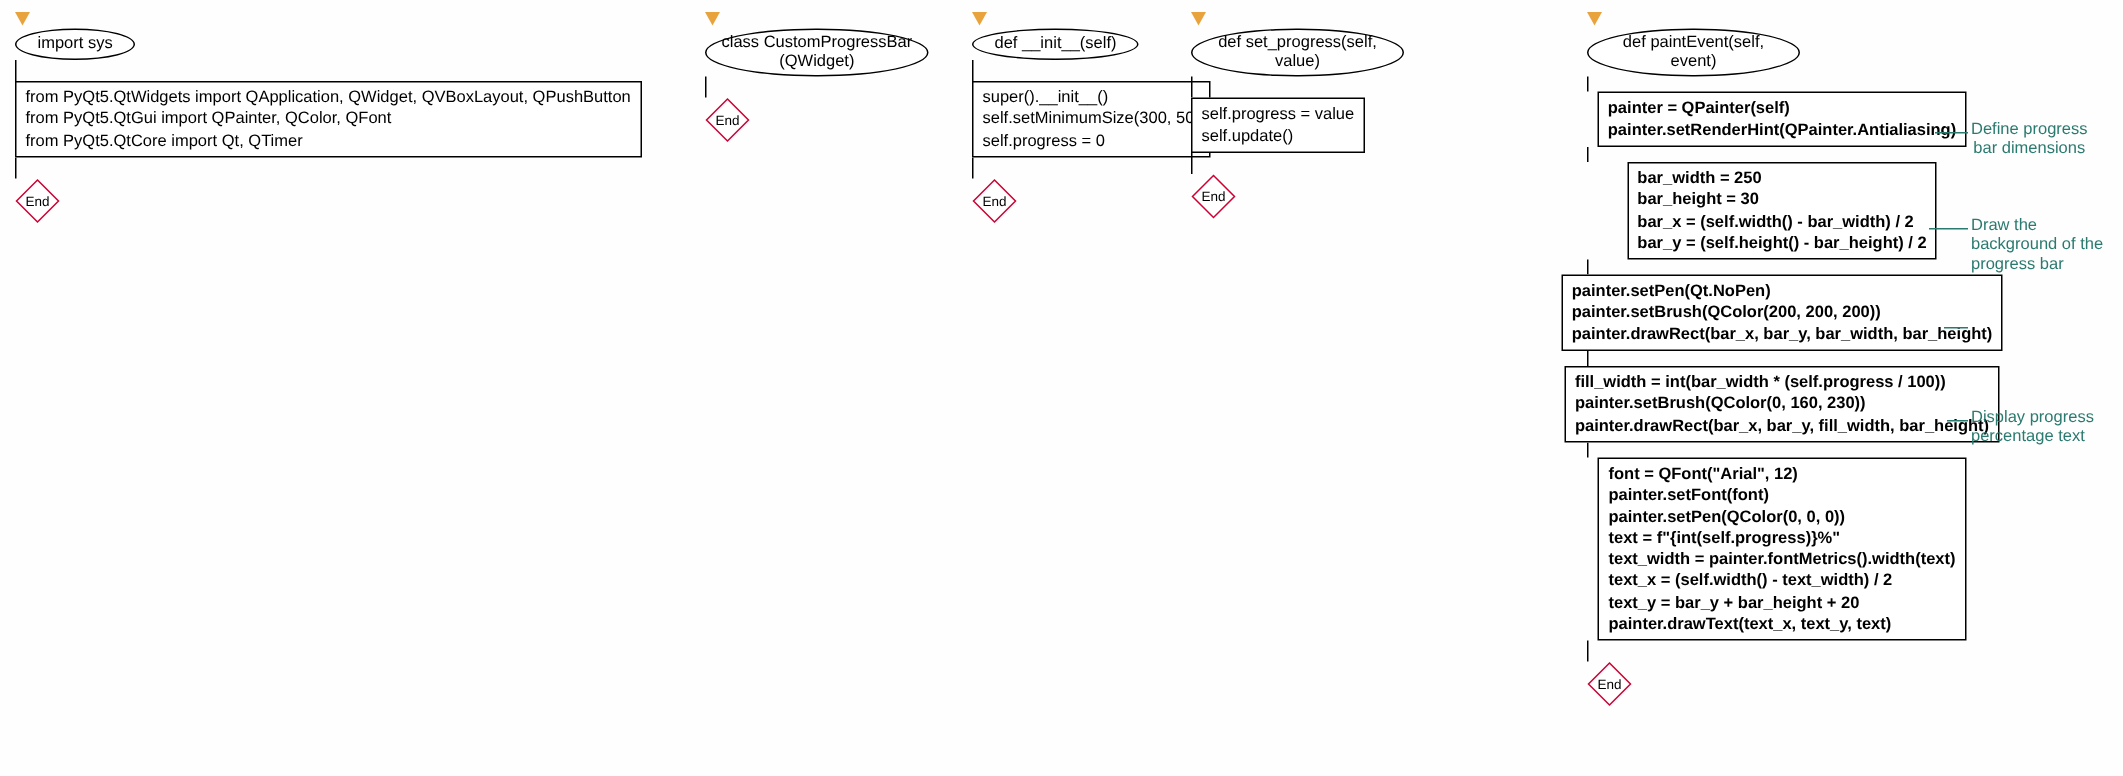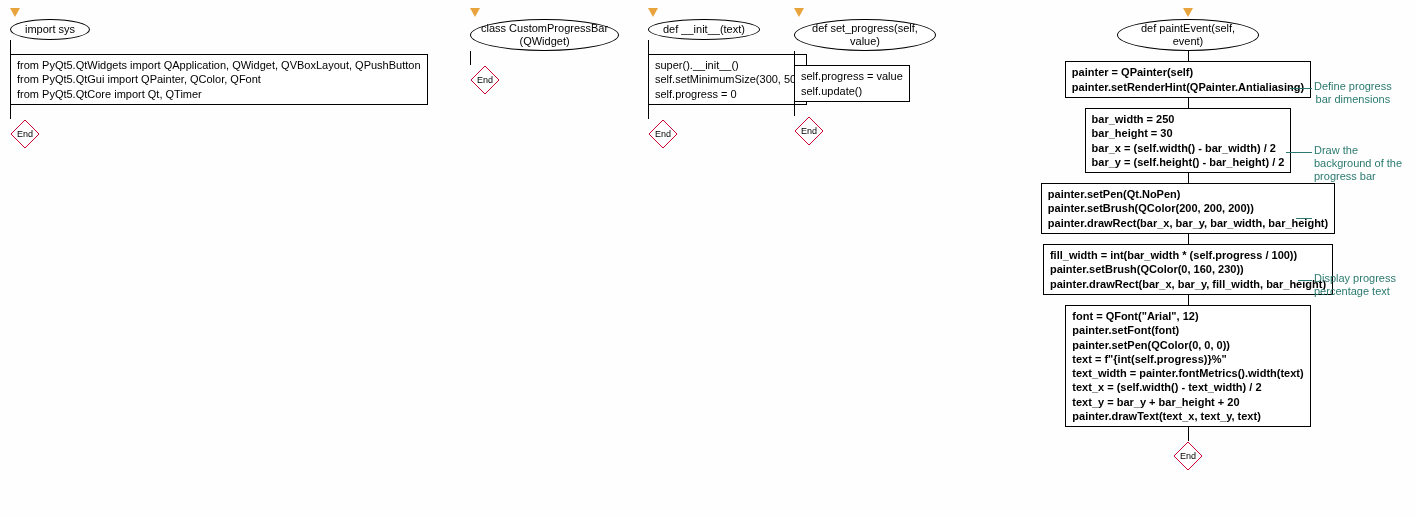--- a/index.html
+++ b/index.html
@@ -95,21 +95,21 @@
     position: absolute;
     height: 1px;
     background: #2a7a6f;
   }
   .col5 .box { align-self: flex-start; }
   .col5 .box.center { align-self: center; margin-left: 0; font-weight: bold; }
   .col5-rail {
     position: relative;
     display: flex;
     flex-direction: column;
-    align-items: center;
+    align-items: flex-start;
   }
 </style>
 </head>
 <body>
 
 <div class="flowchart">
 
   <div class="column col1 vstack">
     <div class="arrow-in"></div>
     <div class="ellipse">import sys</div>
@@ -131,21 +131,21 @@
     <div class="end-diamond">
       <svg width="30" height="30" viewBox="0 0 30 30">
         <polygon points="15,1 29,15 15,29 1,15" fill="#fff" stroke="#c03" stroke-width="1"></polygon>
         <text x="15" y="18" font-size="9" text-anchor="middle" fill="#000">End</text>
       </svg>
     </div>
   </div>
 
   <div class="column col3 vstack">
     <div class="arrow-in"></div>
-    <div class="ellipse">def __init__(text)</div>
+    <div class="ellipse">def __init__(self)</div>
     <div class="connector"></div>
     <div class="box">super().__init__()<br>self.setMinimumSize(300, 50)<br>self.progress = 0</div>
     <div class="connector"></div>
     <div class="end-diamond">
       <svg width="30" height="30" viewBox="0 0 30 30">
         <polygon points="15,1 29,15 15,29 1,15" fill="#fff" stroke="#c03" stroke-width="1"></polygon>
         <text x="15" y="18" font-size="9" text-anchor="middle" fill="#000">End</text>
       </svg>
     </div>
   </div>

